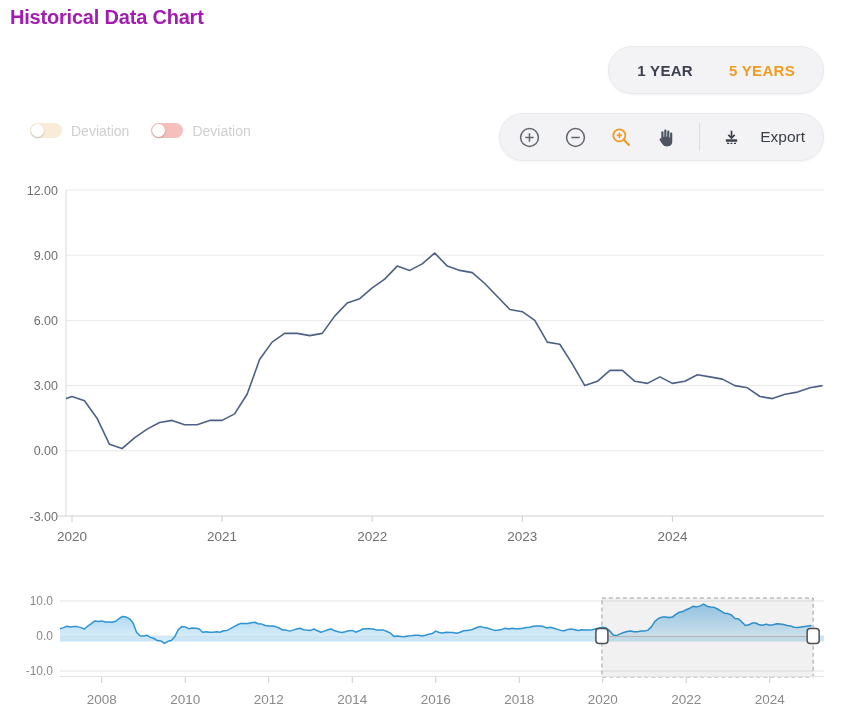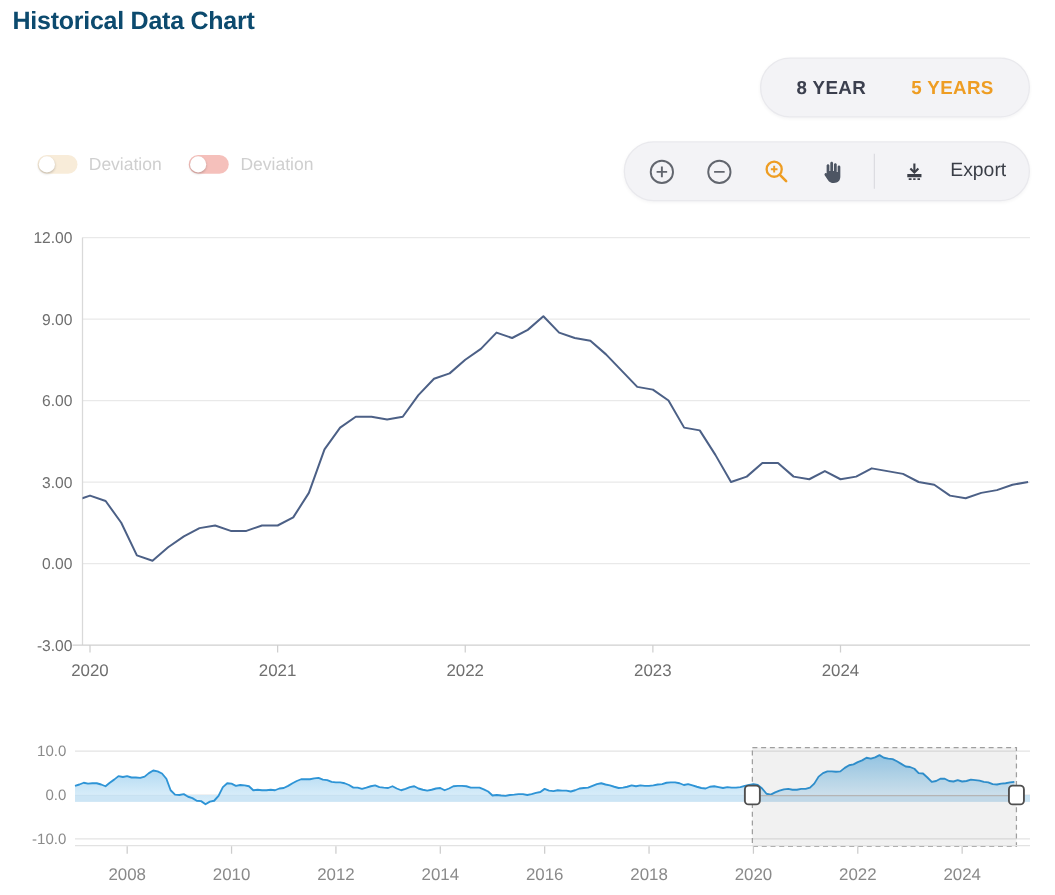--- a/index.html
+++ b/index.html
@@ -1,34 +1,34 @@
 <!DOCTYPE html>
 <html style="--accent: #ee9d23;"><head>
 <meta charset="utf-8">
 <style>
   html,body{margin:0;padding:0;background:#fff;}
   body{width:844px;height:716px;position:relative;overflow:hidden;
        font-family:"Liberation Sans",sans-serif;-webkit-font-smoothing:antialiased;}
   .page-title{position:absolute;left:10px;top:6px;font-size:20px;font-weight:bold;
-       color:#0c4a6e;letter-spacing:-0.2px;}
+       color:#a21caf;letter-spacing:-0.2px;}
   .pill{position:absolute;right:20px;height:48px;background:#f3f3f6;
        border:1px solid #e9e9ed;border-radius:26px;display:flex;align-items:center;
        box-shadow:0 1px 3px rgba(20,20,40,.05);box-sizing:border-box;}
   .range-pill{top:46px;padding:0 10px;}
   .range-btn{padding:0 18px;font-size:15px;font-weight:bold;color:#3b3f4e;
        letter-spacing:.3px;background:none;border:none;height:100%;display:flex;
        align-items:center;cursor:pointer;font-family:inherit;}
   .range-btn.active{color:var(--accent,#ee9d23);}
   .toolbar-pill{top:113px;padding:0 18px;gap:23px;}
   .tool-btn{display:flex;align-items:center;justify-content:center;cursor:pointer;}
   .tool-btn svg{display:block;}
   .divider{width:1px;height:28px;background:#dcdce1;}
   .export-btn{display:flex;align-items:center;gap:20px;font-size:15.5px;color:#3a3e47;cursor:pointer;}
   .legend{position:absolute;left:30px;top:123px;display:flex;gap:22px;align-items:center;}
-  .legend-item{display:flex;align-items:center;gap:9px;cursor:pointer;}
+  .legend-item{display:flex;align-items:flex-start;gap:9px;cursor:pointer;}
   .toggle{width:32px;height:15px;border-radius:8px;position:relative;background:#eee;}
   .toggle .knob{position:absolute;left:1px;top:1px;width:13px;height:13px;border-radius:50%;
        background:#fff;box-shadow:0 1px 2px rgba(0,0,0,.22);}
   .legend-label{font-size:14px;color:#cfcfcf;}
   #charts{position:absolute;left:0;top:0;font-family:"Liberation Sans",sans-serif;}
 </style>
 </head>
 <body>
 
 <svg id="charts" width="844" height="716" viewBox="0 0 844 716">
@@ -101,21 +101,21 @@
       <line x1="769.7267759562859" x2="769.7267759562859" y1="677" y2="683" stroke="#cccccc"></line>
       <text x="769.7267759562859" y="704" text-anchor="middle" font-size="13.5" fill="#8a8a8a">2024</text>
       <rect x="595.8972677595649" y="628.5002215231934" width="12" height="15" rx="3" fill="#fff" stroke="#4f4f4f" stroke-width="1.5"></rect>
       <rect x="807.1453551912572" y="628.5002215231934" width="12" height="15" rx="3" fill="#fff" stroke="#4f4f4f" stroke-width="1.5"></rect>
     </g>
   </svg>
 
 <div class="page-title">Historical Data Chart</div>
 
 <div class="pill range-pill">
-  <button class="range-btn">8 YEAR</button>
+  <button class="range-btn">1 YEAR</button>
   <button class="range-btn active">5 YEARS</button>
 </div>
 
 <div class="legend">
   <div class="legend-item">
     <span class="toggle" style="background: rgb(248, 236, 217);">
       <span class="knob"></span>
     </span>
     <span class="legend-label">Deviation</span>
   </div>

